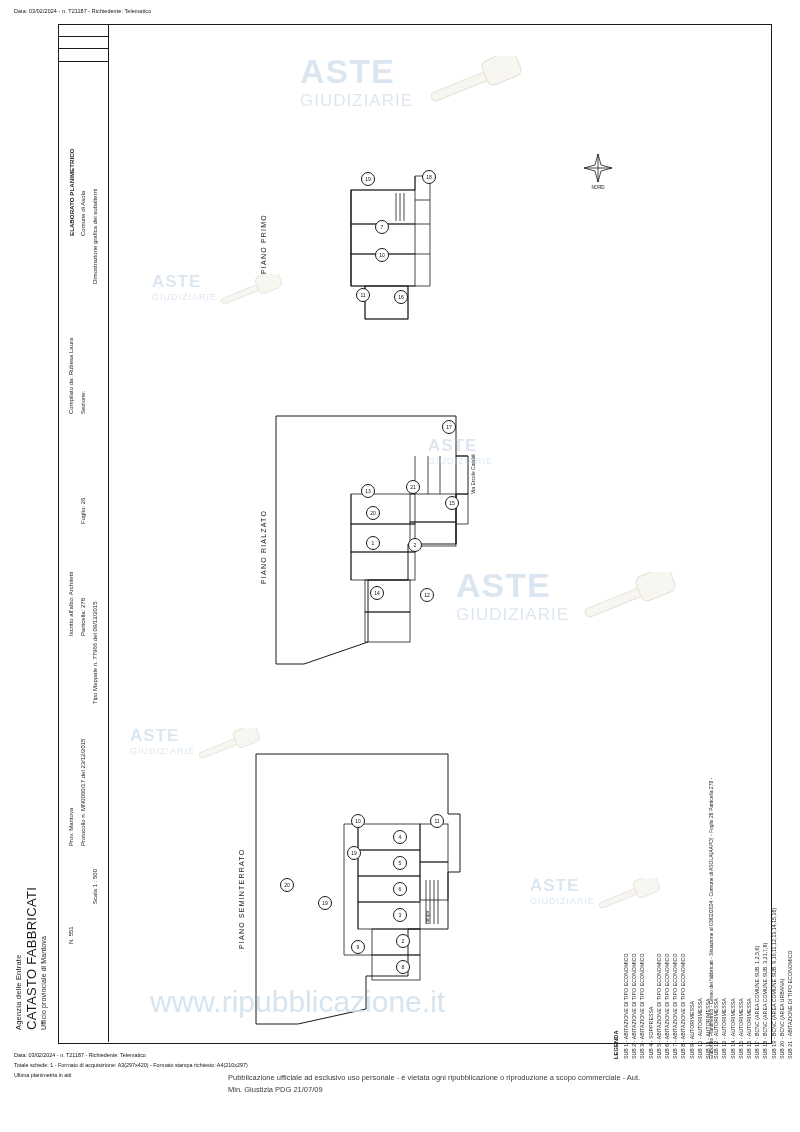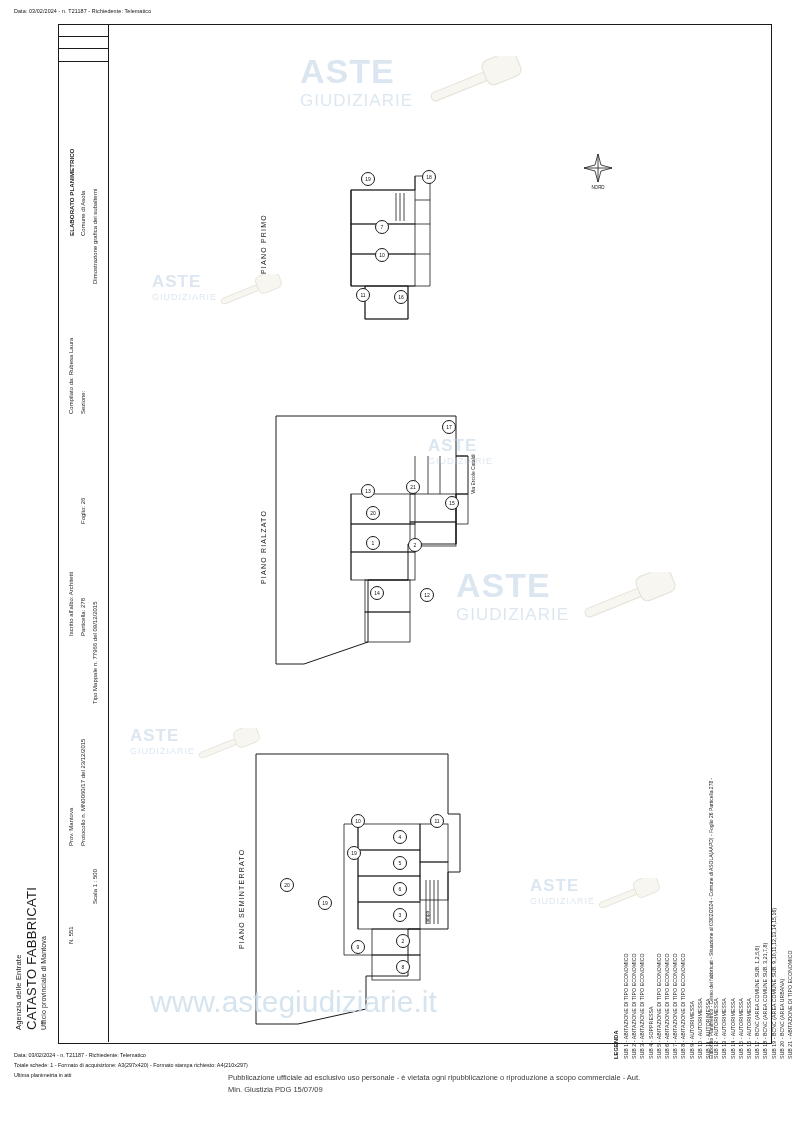--- a/index.html
+++ b/index.html
@@ -299,19 +299,19 @@
   <div class="gavel" style="left:62px;top:2px;">
     <svg width="80" height="30" viewBox="0 0 80 30">
       <g transform="rotate(-22 40 15)">
         <rect x="5" y="12" width="42" height="6" rx="3" fill="#f2eee2" stroke="#c9c2ae" stroke-width=".8"></rect>
         <rect x="44" y="5" width="24" height="18" rx="5" fill="#f2eee2" stroke="#c9c2ae" stroke-width=".8"></rect>
       </g>
     </svg>
   </div>
 </div>
 
-<div class="wm-url">www.astegiudiziarie.it</div>
+<div class="wm-url">www.ripubblicazione.it</div>
 
 <div class="meta-bottom mb1">Data: 03/02/2024 - n. T21187 - Richiedente: Telematico</div>
 <div class="meta-bottom mb2">Totale schede: 1 - Formato di acquisizione: A3(297x420) - Formato stampa richiesto: A4(210x297)</div>
 <div class="meta-bottom mb3">Ultima planimetria in atti</div>
 
-<div class="notice">Pubblicazione ufficiale ad esclusivo uso personale - è vietata ogni ripubblicazione o riproduzione a scopo commerciale - Aut. Min. Giustizia PDG 15/07/09</div>
+<div class="notice">Pubblicazione ufficiale ad esclusivo uso personale - è vietata ogni ripubblicazione o riproduzione a scopo commerciale - Aut. Min. Giustizia PDG 21/07/09</div>
 
 </body></html>

